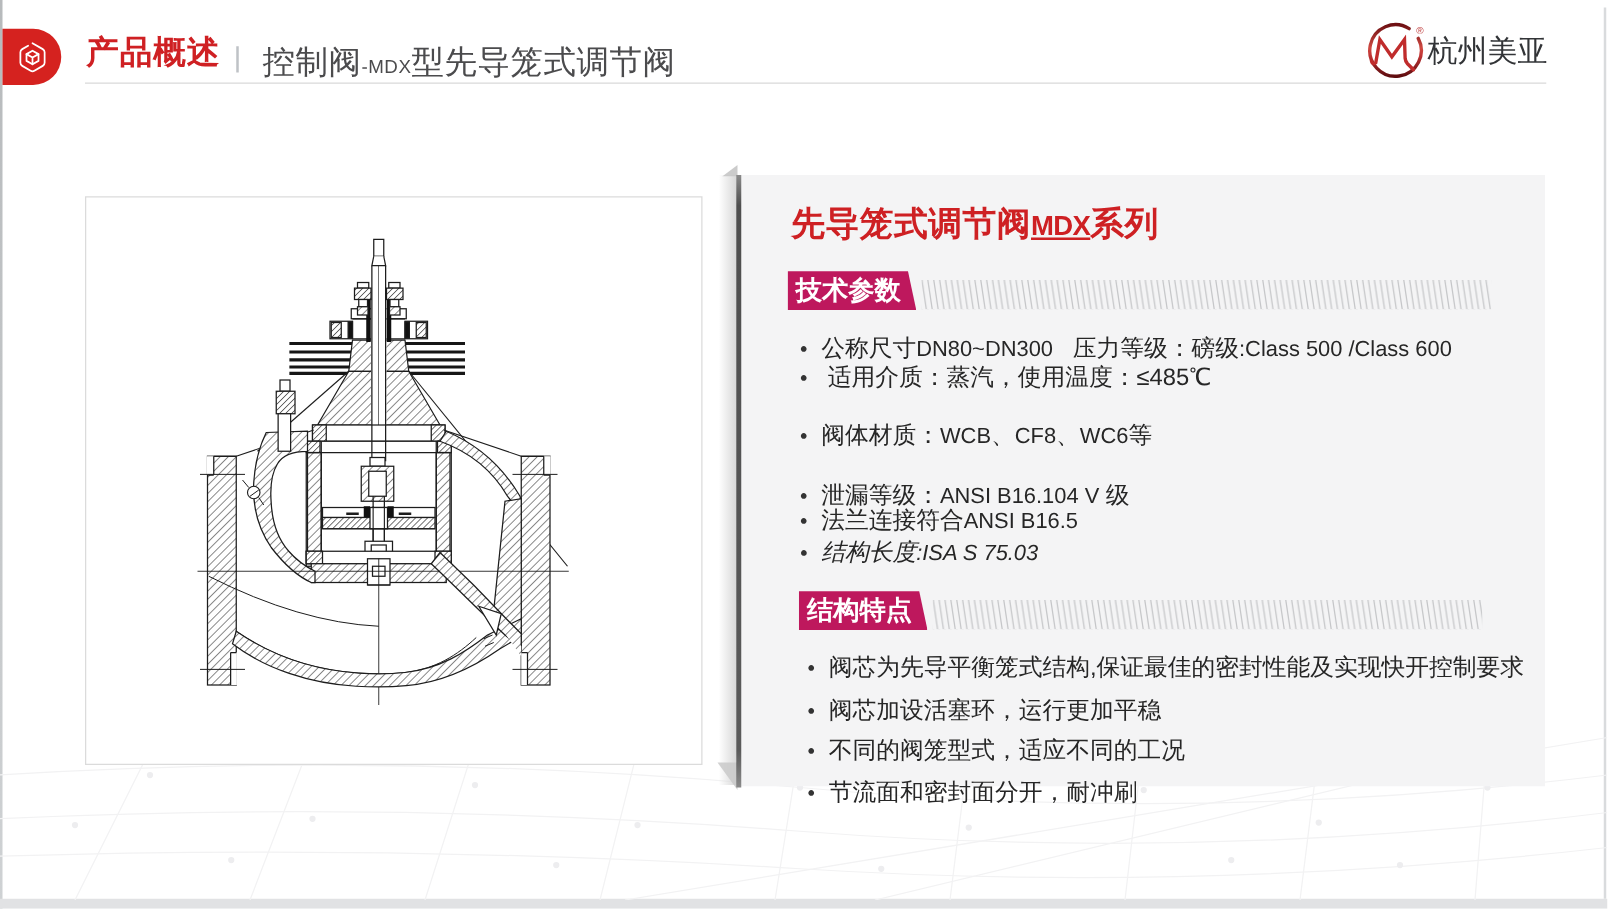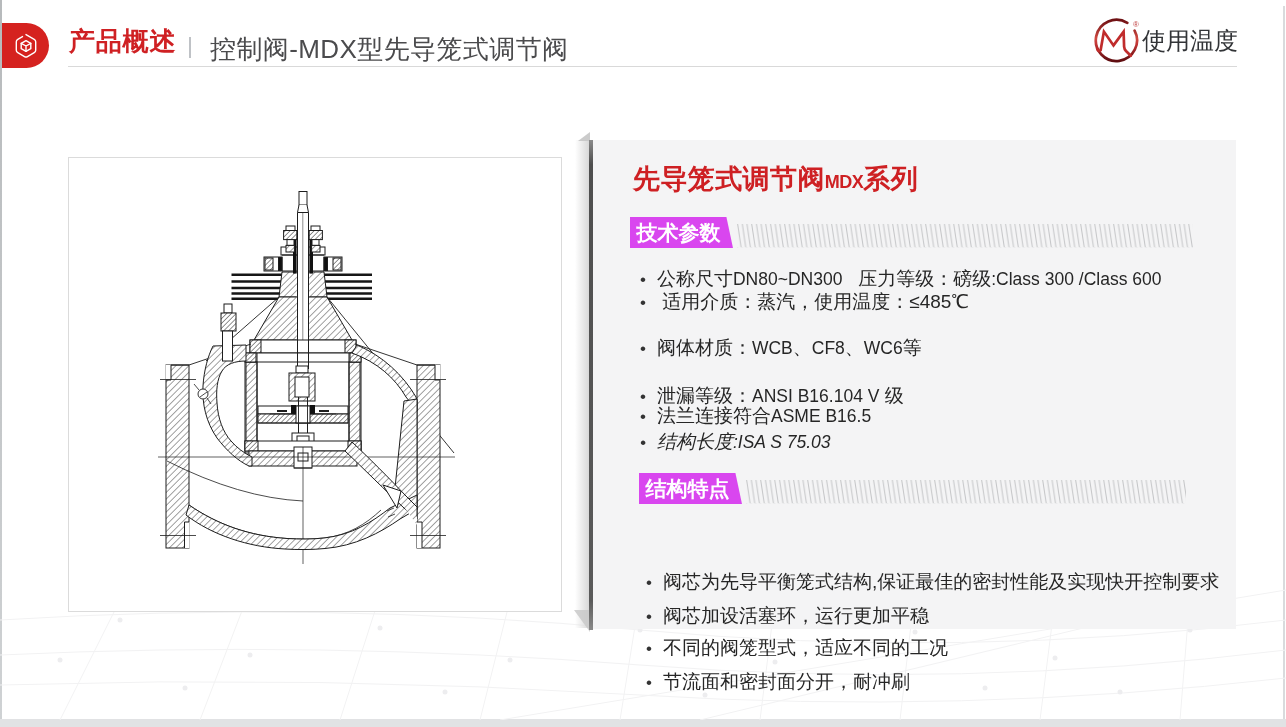--- a/index.html
+++ b/index.html
@@ -23,35 +23,35 @@
   
   #imgbox{left:68px;top:157px;width:494px;height:455px;background:#ffffff;border:1.5px solid #dbdbdb;box-sizing:border-box;}
   
   #panel{left:592px;top:140px;width:644px;height:489px;background:#f4f4f5;}
   #panel-edge{left:589px;top:140px;width:4px;height:490px;background:linear-gradient(#8a8a8a,#4e4e4e 5%,#5a5a5a 94%,#8a8a8a);}
   #panel-shadow{left:575px;top:140px;width:14px;height:488px;
      background:linear-gradient(to left,#d8d8d8,rgba(240,240,240,0));}
   #panel-fold-t{left:578px;top:132px;width:0;height:0;border-right:12px solid #c5c5c5;border-top:9px solid transparent;opacity:.9;}
   #panel-fold-b{left:574px;top:610px;width:0;height:0;border-right:16px solid #c9c9c9;border-bottom:22px solid transparent;opacity:.85;}
   #r-title{left:633px;top:161px;font-size:27px;font-weight:bold;color:#ce2023;letter-spacing:0.4px;}
-  .badge{background:#d946ef;color:#ffffff;font-size:21px;font-weight:bold;line-height:31.5px;
+  .badge{background:#be185d;color:#ffffff;font-size:21px;font-weight:bold;line-height:31.5px;
          text-align:center;letter-spacing:0px;padding-right:6px;box-sizing:border-box;}
   #badge1{left:630px;top:216.5px;width:103px;height:31.5px;
      clip-path:polygon(0 0,93.5% 0,100% 100%,0 100%);}
   #badge2{left:639px;top:472.5px;width:103px;height:31.5px;
      clip-path:polygon(0 0,93.5% 0,100% 100%,0 100%);text-align:center;}
   #hatch1{left:737px;top:224px;width:456px;height:23.5px;}
   #hatch2{left:746px;top:480px;width:440px;height:23.5px;}
   ul.lst{list-style:none;margin:0;padding:0;font-size:19px;color:#262626;}
   ul.lst li{position:absolute;left:640px;white-space:nowrap;}
   ul.lst li::before{content:"•";margin-right:11px;font-size:17px;color:#333;}
-  ul.lst2 li{left:646px;margin-top:48px;}
+  ul.lst2 li{left:646px;}
   .lt{font-family:"Liberation Sans",sans-serif;font-size:17.5px;margin-top:32px;}
-  .mdx{font-family:"Liberation Sans",sans-serif;font-size:18px;letter-spacing:-0.5px;}
-  .mdx2{font-family:"Liberation Sans",sans-serif;font-size:26px;font-weight:normal;}
+  .mdx{font-family:"Liberation Sans",sans-serif;font-size:22px;letter-spacing:-0.5px;text-decoration:underline;}
+  .mdx2{font-family:"Liberation Sans",sans-serif;font-size:15px;font-weight:normal;}
 </style>
 </head>
 <body>
   <div class="abs" id="edgeL"></div>
   <div class="abs" id="edgeR"></div>
   <div class="abs" id="footerbar"></div>
   <svg class="abs" id="plexus" style="left:0;top:560px;" width="1286" height="160" viewBox="0 0 1286 160">
     <g stroke="#f2f2f3" stroke-width="1" fill="none">
       <path d="M0 60 Q 320 40 640 70 T 1286 60"></path>
       <path d="M0 95 Q 320 80 640 105 T 1286 90"></path>
@@ -98,21 +98,21 @@
           <stop offset="0.45" stop-color="#d04a42"></stop>
           <stop offset="0.6" stop-color="#c03434"></stop>
           <stop offset="1" stop-color="#5f0d10"></stop>
         </linearGradient>
       </defs>
       <path d="M41.6 13.7 A20.6 20.6 0 1 1 34.3 5.9" stroke="url(#lg)" stroke-width="2.7" stroke-linecap="round"></path>
       <path d="M4.2 31.8 Q5 35.2 7.6 33.2 L10.9 14.6 L20.5 28.4 L30.6 14.6 L31.1 29.6 Q31.3 32.2 33 34 L37.8 38.8" stroke="#c02c2c" stroke-width="2.7" stroke-linejoin="miter" stroke-linecap="round"></path>
       <text x="40" y="10" font-size="8" fill="#c04040" font-family="Liberation Sans">®</text>
     </svg>
   </div>
-  <div class="abs" id="logo-txt">使用温度</div>
+  <div class="abs" id="logo-txt">杭州美亚</div>
 
   <div class="abs" id="imgbox"></div>
 
   <div class="abs" id="panel"></div>
   <div class="abs" id="panel-shadow"></div>
   <div class="abs" id="panel-fold-t"></div>
   <div class="abs" id="panel-fold-b"></div>
   <div class="abs" id="panel-edge"></div>
   <div class="abs" id="r-title">先导笼式调节阀<span class="mdx">MDX</span>系列</div>
   <div class="abs badge" id="badge1">技术参数</div>
@@ -123,25 +123,25 @@
       </pattern>
     </defs>
     <rect width="456" height="23.5" fill="url(#bh)"></rect>
   </svg>
   <div class="abs badge" id="badge2">结构特点</div>
   <svg class="abs" id="hatch2">
     <rect width="440" height="23.5" fill="url(#bh)"></rect>
   </svg>
 
   <ul class="lst">
-    <li style="top:266px;">公称尺寸<span class="lt">DN80~DN300</span>&nbsp;&nbsp;&nbsp;压力等级：磅级<span class="lt">:Class 300 /Class 600</span></li>
+    <li style="top:266px;">公称尺寸<span class="lt">DN80~DN300</span>&nbsp;&nbsp;&nbsp;压力等级：磅级<span class="lt">:Class 500 /Class 600</span></li>
     <li style="top:289px;">&nbsp;适用介质：蒸汽，使用温度：≤485℃</li>
     <li style="top:335px;">阀体材质：<span class="lt">WCB</span>、<span class="lt">CF8</span>、<span class="lt">WC6</span>等</li>
     <li style="top:383px;">泄漏等级：<span class="lt">ANSI B16.104 V</span> 级</li>
-    <li style="top:403px;">法兰连接符合<span class="lt">ASME B16.5</span></li>
+    <li style="top:403px;">法兰连接符合<span class="lt">ANSI B16.5</span></li>
     <li style="top:429px;font-style:italic;">结构长度<span class="lt">:ISA S 75.03</span></li>
   </ul>
   <ul class="lst lst2">
     <li style="top:521px;">阀芯为先导平衡笼式结构,保证最佳的密封性能及实现快开控制要求</li>
     <li style="top:555px;">阀芯加设活塞环，运行更加平稳</li>
     <li style="top:587px;">不同的阀笼型式，适应不同的工况</li>
     <li style="top:621px;">节流面和密封面分开，耐冲刷</li>
   </ul>
 
   <svg class="abs" id="valve" style="left:68px;top:157px;" width="494" height="456" viewBox="68 156 494 456">

